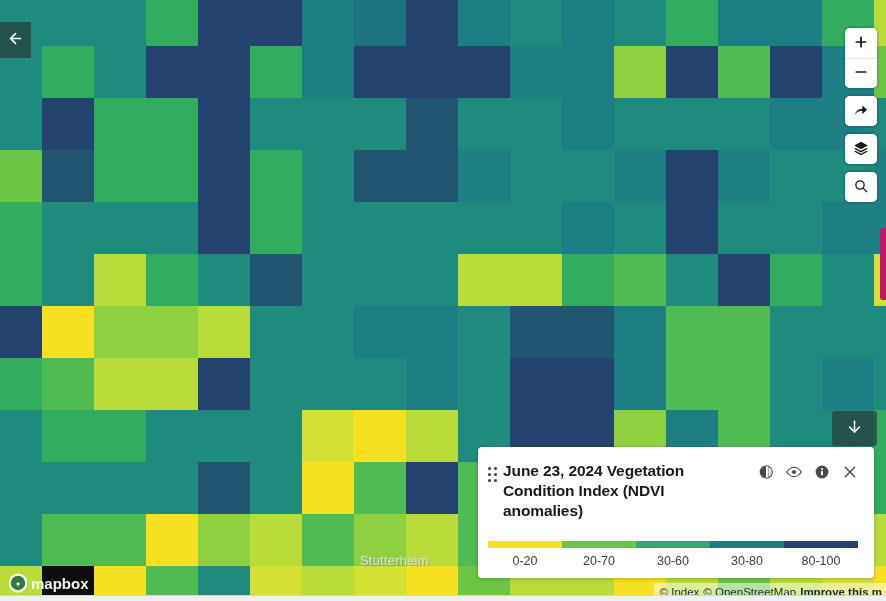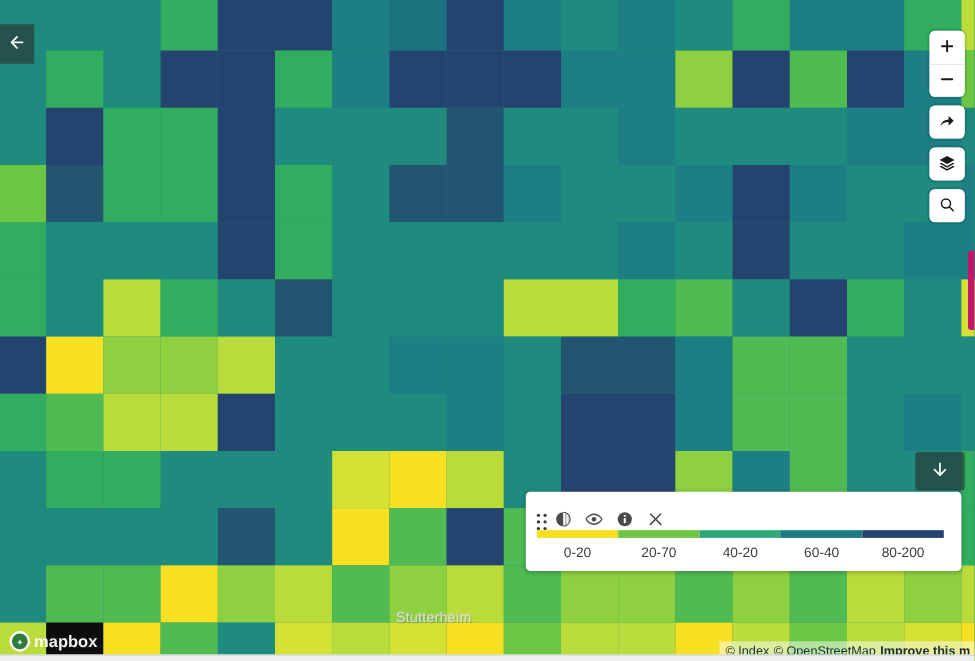--- a/index.html
+++ b/index.html
@@ -144,21 +144,21 @@
     margin-top: 2px;
   }
   .legend-actions button {
     background: none; border: none; padding: 0; cursor: pointer;
     width: 17px; height: 17px;
     display: flex; align-items: center; justify-content: center;
     color: #4a4a4a;
   }
   .legend-actions svg { width: 16px; height: 16px; display:block; }
 
-  .legend-scale { }
+  .legend-scale { margin-top: 21px; }
   .scale-bar {
     display: flex;
     height: 7px;
     width: 100%;
   }
   .scale-bar span { flex: 1 1 0; }
   .scale-labels {
     display: flex;
     margin-top: 6px;
   }
@@ -505,20 +505,21 @@
 
       <div class="drag-handle">
         <i></i>
           <i></i>
           <i></i>
           <i></i>
           <i></i>
           <i></i>
       </div>
 
+      <div class="legend-title">June 23, 2024 Vegetation Condition Index (NDVI anomalies)</div>
 
       <div class="legend-actions">
         <button>
           <span>
             <svg viewBox="0 0 24 24">
               <path d="M12 2.5a9.5 9.5 0 0 0 0 19z" fill="#4a4a4a"></path>
               <path d="M12 2.5a9.5 9.5 0 0 1 0 19" fill="none" stroke="#4a4a4a" stroke-width="1.6"></path>
               <line x1="15.6" y1="4.6" x2="15.6" y2="19.4" stroke="#9a9a9a" stroke-width="1.6"></line>
               <line x1="19" y1="7.4" x2="19" y2="16.6" stroke="#c4c4c4" stroke-width="1.6"></line>
             </svg>
@@ -556,23 +557,23 @@
       <div class="scale-bar" id="scale-bar">
           <span style="background: rgb(247, 224, 33);"></span>
           <span style="background: rgb(108, 198, 68);"></span>
           <span style="background: rgb(47, 169, 120);"></span>
           <span style="background: rgb(29, 123, 133);"></span>
           <span style="background: rgb(37, 67, 111);"></span>
         </div>
       <div class="scale-labels" id="scale-labels">
           <span>0-20</span>
           <span>20-70</span>
-          <span>40-20</span>
-          <span>60-40</span>
-          <span>80-200</span>
+          <span>30-60</span>
+          <span>30-80</span>
+          <span>80-100</span>
         </div>
     </div>
   </div>
 
   <a class="mapbox-logo">
     <svg width="84" height="20" viewBox="0 0 84 20">
       <circle cx="10" cy="10" r="9.4" fill="#ffffff" opacity=".92"></circle>
       <circle cx="10" cy="10" r="7.3" fill="#2f6e3f" opacity=".0"></circle>
       <path d="M10 2.8a7.2 7.2 0 1 0 0 14.4 7.2 7.2 0 0 0 0-14.4zm2.6 8.1-1.7.8-.8 1.7-.8-1.7-1.7-.8 1.7-.8.8-1.7.8 1.7z" fill="#2d7a3e"></path>
       <text x="23" y="15.6" font-family="Liberation Sans, sans-serif" font-size="15" font-weight="bold" fill="#ffffff" opacity=".95">mapbox</text>

